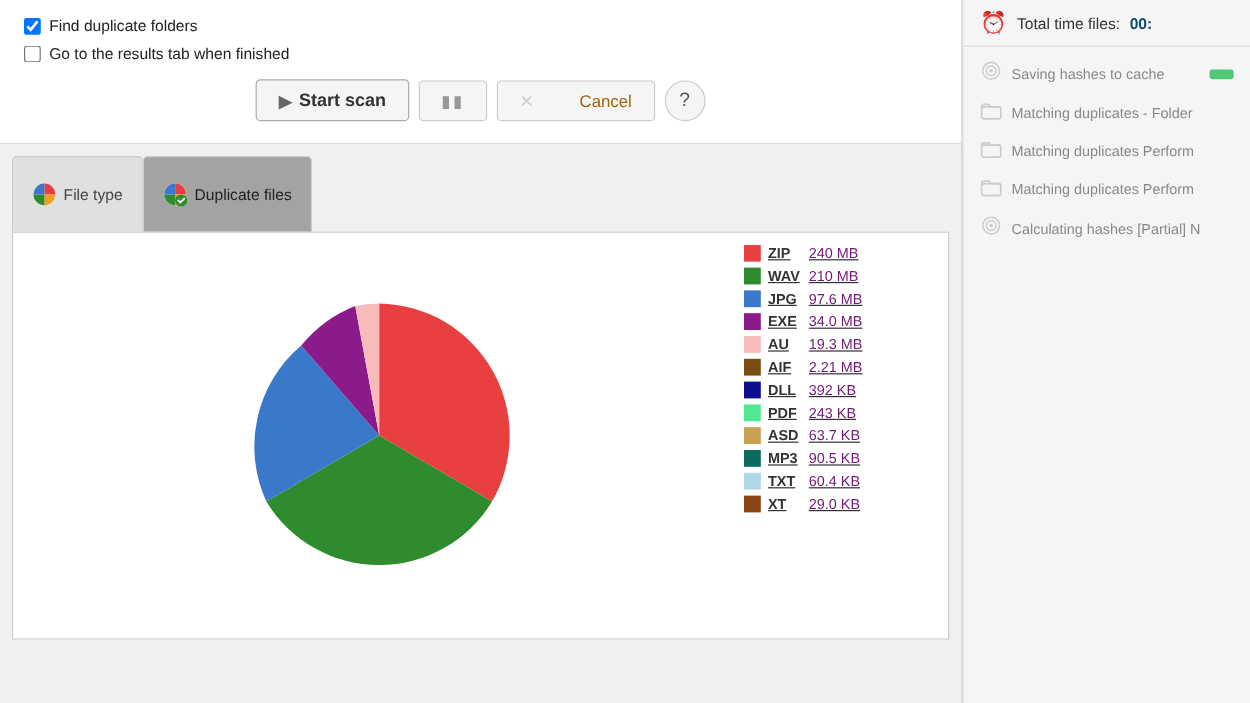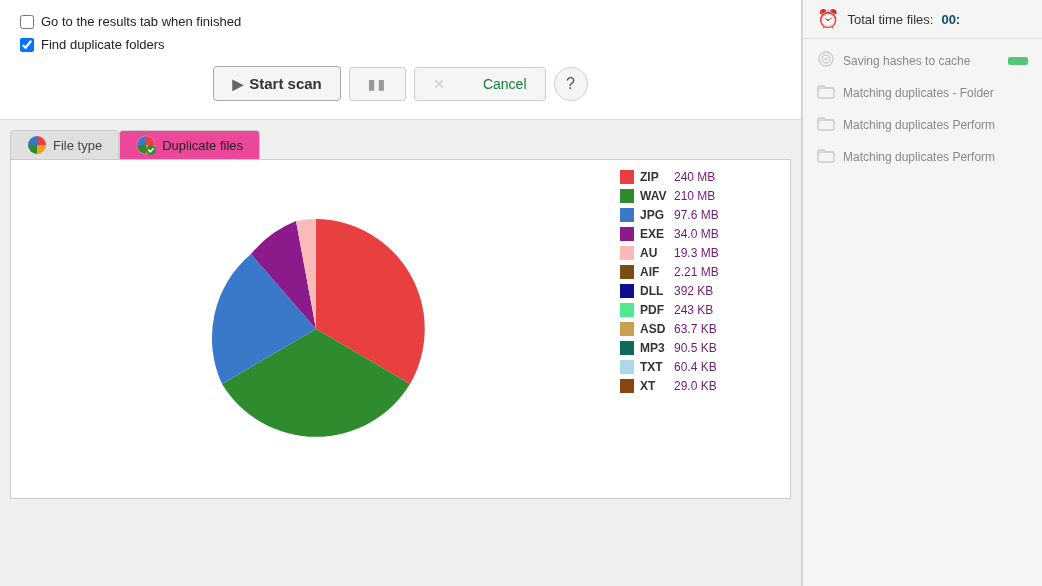--- a/index.html
+++ b/index.html
@@ -113,32 +113,32 @@
     .tab-bar {
       display: flex;
       gap: 0;
       margin-bottom: 0;
     }
 
     .tab {
       display: flex;
       align-items: center;
       gap: 6px;
-      padding: 4px 16px;
+      padding: 21px 16px;
       border: 1px solid #ccc;
       border-bottom: none;
       background: #e0e0e0;
       cursor: pointer;
       font-size: 13px;
       color: #444;
       border-radius: 4px 4px 0 0;
     }
 
     .tab.active {
-      background: #ec4899;
+      background: #a3a3a3;
       border-color: #ccc;
       color: #222;
       font-weight: 500;
       justify-content: space-between;
     }
 
     .tab-icon {
       width: 20px;
       height: 20px;
     }
@@ -170,20 +170,21 @@
     .legend-area::-webkit-scrollbar { width: 8px; }
     .legend-area::-webkit-scrollbar-thumb { background: #bbb; border-radius: 4px; }
 
     .legend-item {
       display: flex;
       align-items: center;
       gap: 6px;
       margin-bottom: 5px;
       font-size: 12px;
       color: #333;
+      text-decoration: underline;
     }
 
     .legend-color {
       width: 14px;
       height: 14px;
       flex-shrink: 0;
     }
 
     .legend-name {
       font-weight: 600;
@@ -311,41 +312,41 @@
   </style>
 </head>
 <body>
 
 <div class="main-container">
 
   <div class="left-panel">
 
     <div class="options-area">
       <div class="checkbox-row">
+        <input type="checkbox" checked="" style="">
+        <span class="checkbox-label">Find duplicate folders</span>
+      </div>
+      <div class="checkbox-row">
         <input type="checkbox" style="">
         <span class="checkbox-label">Go to the results tab when finished</span>
-      </div>
-      <div class="checkbox-row">
-        <input type="checkbox" checked="" style="">
-        <span class="checkbox-label">Find duplicate folders</span>
       </div>
 
       <div class="buttons-row">
         <button class="btn btn-start">
           <span style="font-size:14px; color:#666;">▶</span>
           <span>Start scan</span>
         </button>
 
         <button class="btn btn-pause">
           <span style="font-size:14px; letter-spacing:2px; color:#999;">▮▮</span>
         </button>
 
         <button class="btn btn-cancel">
           <span style="color:#ccc; font-size:14px;">✕</span>
-          <span style="color:#15803d;margin-left:32px;">Cancel</span>
+          <span style="color:#a16207;margin-left:32px;">Cancel</span>
         </button>
 
         <button class="btn btn-help">
           <span>?</span>
         </button>
       </div>
     </div>
 
     <div class="tabs-container">
       <div class="tab-bar">
@@ -494,16 +495,25 @@
 
     </div>
         <div class="progress-item">
       <span class="prog-icon"><svg width="18" height="16" viewBox="0 0 18 16">
               <rect x="1" y="5" width="16" height="10" rx="2" fill="none" stroke="#ccc" stroke-width="1.4"></rect>
               <path d="M1,7 L1,5 Q1,3 3,3 L7,3 L9,5 L17,5" fill="none" stroke="#ccc" stroke-width="1.4"></path>
             </svg></span>
       <span class="prog-text">Matching duplicates Perform</span>
 
     </div>
+        <div class="progress-item">
+      <span class="prog-icon"><svg width="18" height="18" viewBox="0 0 18 18">
+              <ellipse cx="9" cy="9" rx="7" ry="7" fill="none" stroke="#ccc" stroke-width="1.3"></ellipse>
+              <ellipse cx="9" cy="9" rx="4" ry="4" fill="none" stroke="#ccc" stroke-width="1.3"></ellipse>
+              <ellipse cx="9" cy="9" rx="1.5" ry="1.5" fill="#ccc"></ellipse>
+            </svg></span>
+      <span class="prog-text">Calculating hashes [Partial] N</span>
+
+    </div>
       </div>
   </div>
 
 </div>
 
 </body></html>

